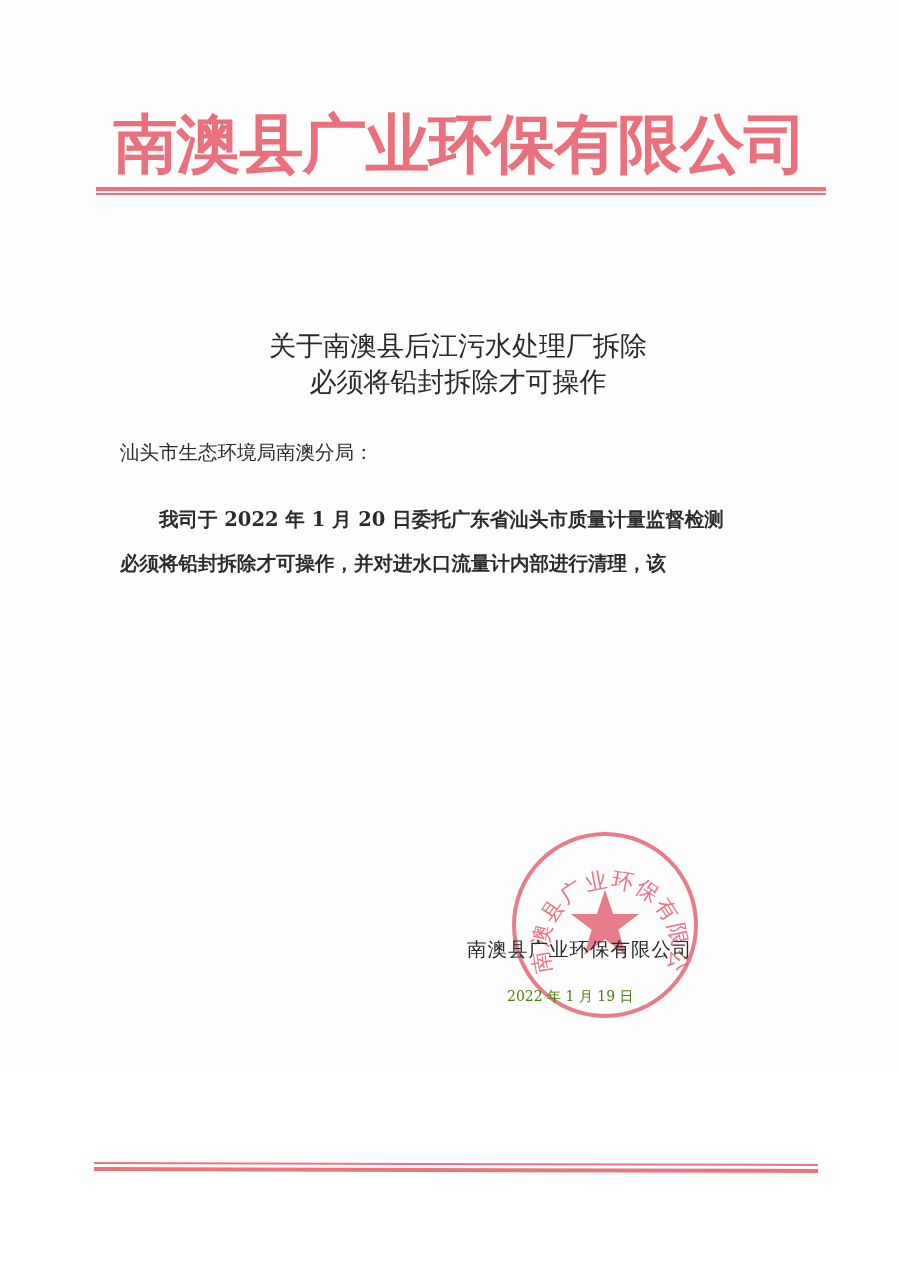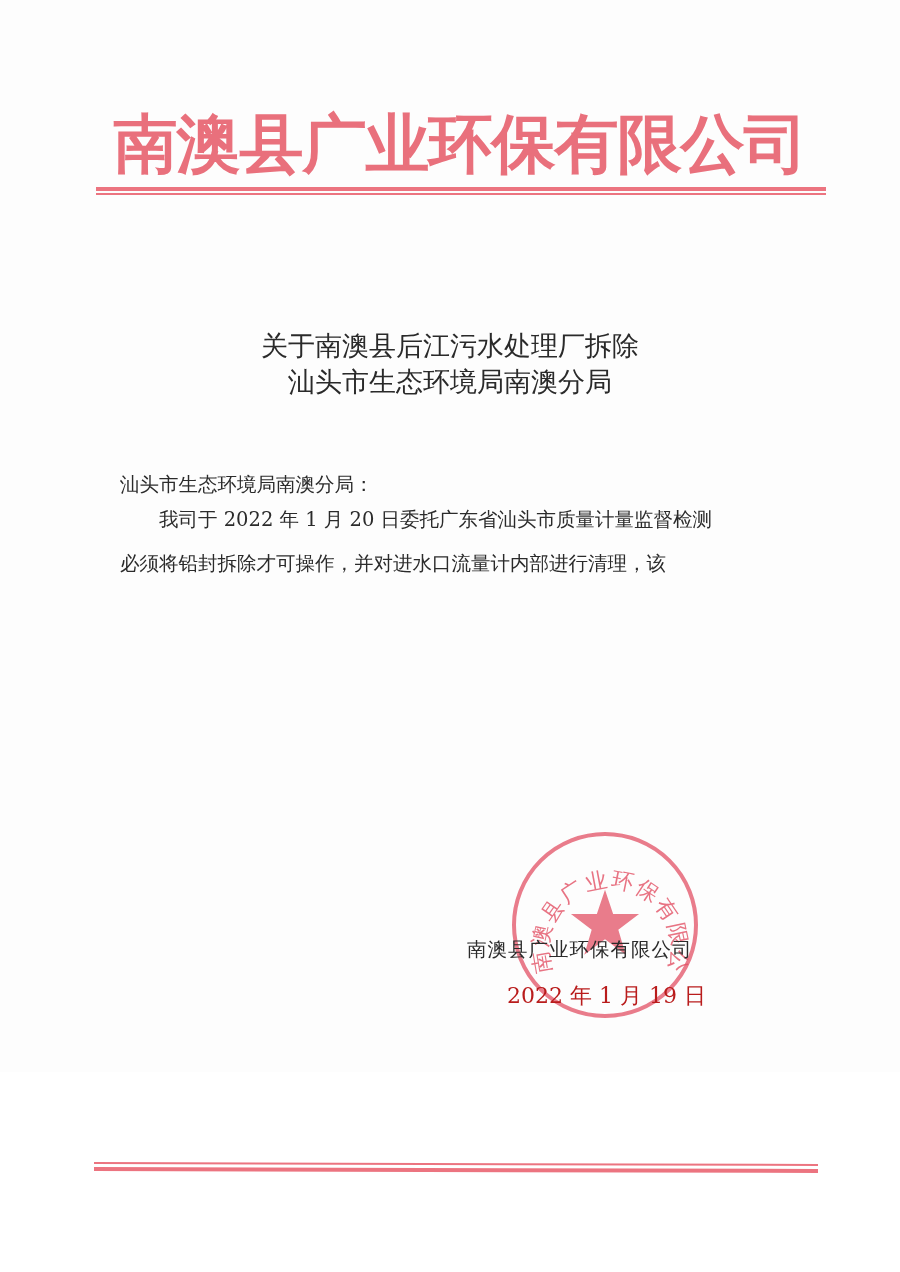--- a/index.html
+++ b/index.html
@@ -6,52 +6,52 @@
   body { width: 900px; height: 1272px; position: relative; overflow: hidden;
          font-family: "DejaVu Serif", "Liberation Serif", serif; color: #222; }
   .page { position: absolute; left: 0; top: 0; width: 900px; height: 1072px; background: #fdfdfd; }
 
   .letterhead { position: absolute; left: 95px; top: 108px; width: 730px; height: 72px;
                 text-align: center; font-family: "DejaVu Serif", serif; font-weight: bold;
                 font-size: 64px; line-height: 72px; letter-spacing: -1px; color: #e9707c; white-space: nowrap; }
   .head-rule-thick { position: absolute; left: 96px; top: 187px; width: 730px; height: 4px; background: #ec7480; }
   .head-rule-thin  { position: absolute; left: 96px; top: 193px; width: 730px; height: 1.5px; background: #ec7480; }
 
-  .title { position: absolute; left: 150px; width: 600px; text-align: center;
+  .title { position: absolute; left: 158px; width: 600px; text-align: center;
            font-family: "DejaVu Sans", sans-serif; font-size: 27px; line-height: 36px; color: #2a2a2a; }
   .title.l1 { top: 328px; }
   .title.l2 { top: 364px; }
 
-  .addressee { position: absolute; left: 120px; top: 469px; font-size: 19.5px; line-height: 32px; color: #2b2b2b; }
+  .addressee { position: absolute; left: 120px; top: 437px; font-size: 19.5px; line-height: 32px; color: #2b2b2b; }
   .body { position: absolute; left: 120px; top: 498px; width: 680px; font-size: 19.5px; line-height: 44px;
-          color: #2b2b2b; }
+          color: #2b2b2b; font-weight: bold; }
   .body p { margin: 0; white-space: nowrap; }
 
   .seal { position: absolute; left: 512px; top: 832px; width: 186px; height: 186px; border-radius: 50%;
           border: 4px solid rgba(226, 80, 100, 0.75); box-sizing: border-box; }
   .seal-star { position: absolute; left: 52px; top: 50px; width: 74px; height: 74px; }
   .seal-arc { position: absolute; left: 0; top: 0; width: 186px; height: 186px; }
 
   .sign-org { position: absolute; left: 467px; top: 934px; font-size: 19.5px; line-height: 32px; color: #2b2b2b; letter-spacing: 1px; }
-  .sign-date { position: absolute; left: 507px; top: 980px; font-size: 22px; line-height: 32px; color: #b91c1c; }
+  .sign-date { position: absolute; left: 507px; top: 980px; font-size: 14px; line-height: 32px; color: #4d7c0f; }
 
   .foot-rule-thin  { position: absolute; left: 94px; top: 1163px; width: 724px; height: 1.5px; background: #ec7480; transform: rotate(0.15deg); }
   .foot-rule-thick { position: absolute; left: 94px; top: 1168px; width: 724px; height: 4px; background: #ec7480; transform: rotate(0.15deg); }
 </style>
 </head>
 <body>
 
 <div class="page">
 
   <div class="letterhead">南澳县广业环保有限公司</div>
   <div class="head-rule-thick"></div>
   <div class="head-rule-thin"></div>
 
   <div class="title l1">关于南澳县后江污水处理厂拆除</div>
-  <div class="title l2">汕头市生态环境局南澳分局</div>
+  <div class="title l2">必须将铅封拆除才可操作</div>
 
   <div class="addressee">汕头市生态环境局南澳分局：</div>
 
   <div class="body">
     <p>　　我司于 2022 年 1 月 20 日委托广东省汕头市质量计量监督检测</p>
     <p>必须将铅封拆除才可操作，并对进水口流量计内部进行清理，该</p>
   </div>
 
   <div class="seal">
     <svg class="seal-arc" viewBox="0 0 186 186">

